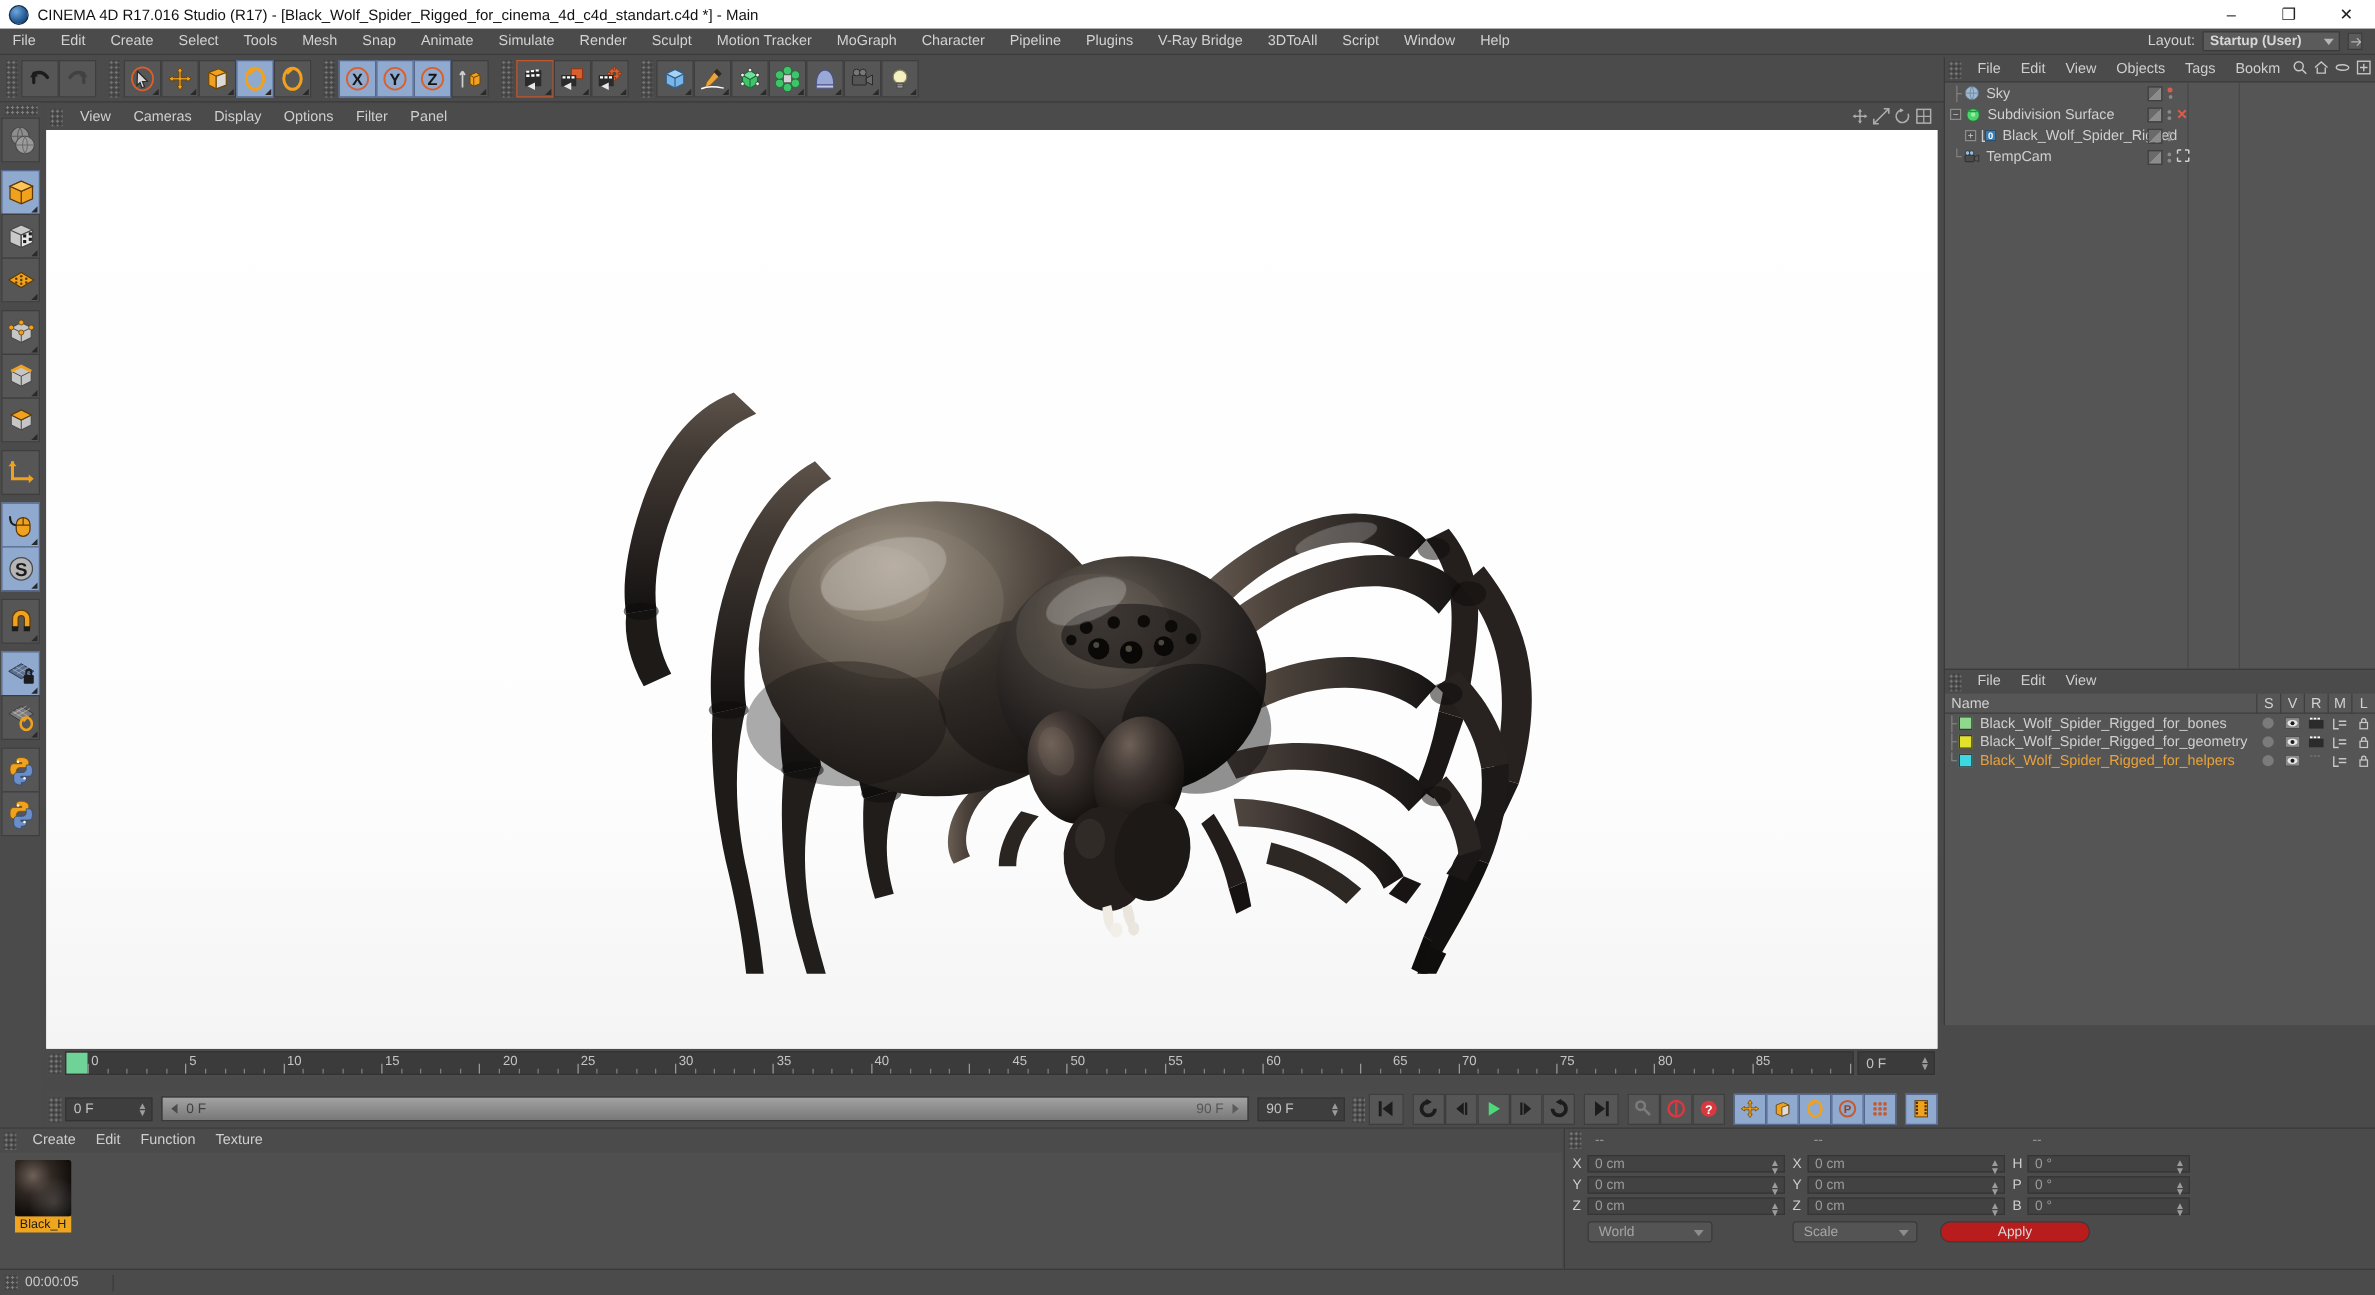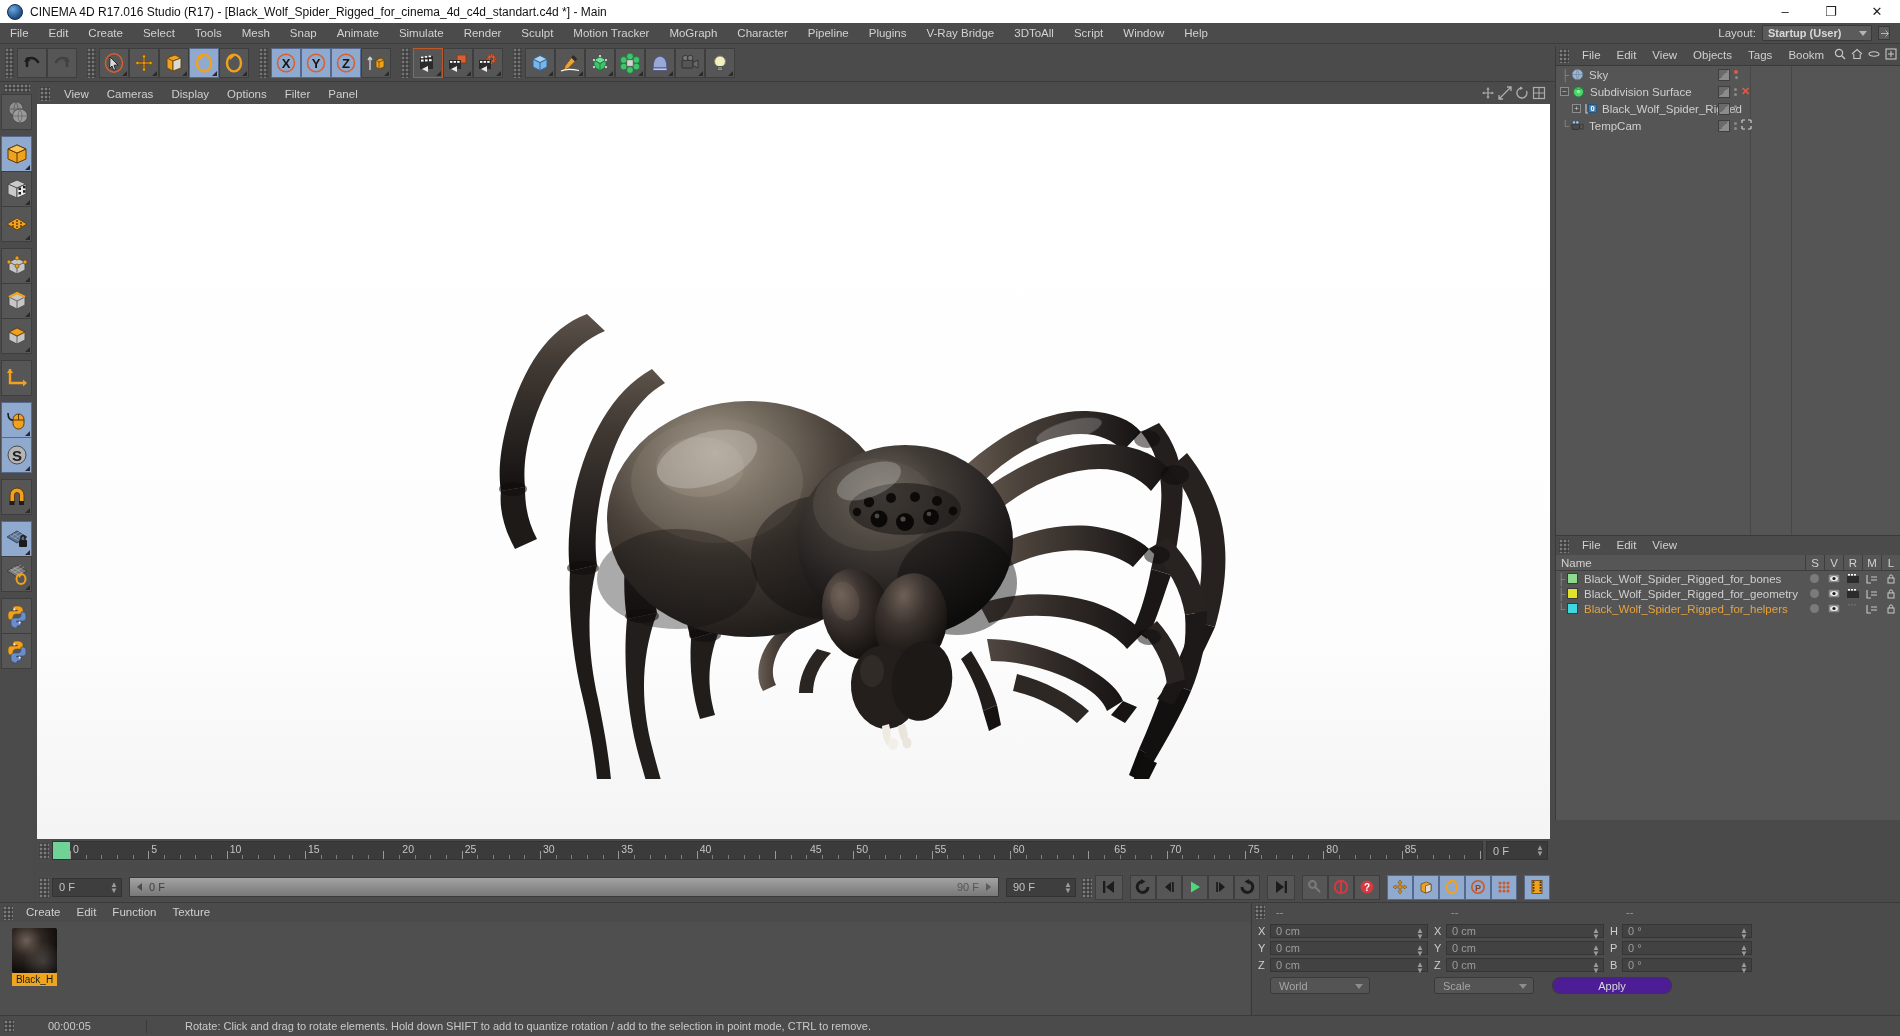--- a/index.html
+++ b/index.html
@@ -316,30 +316,30 @@
   .cm-field.w3 { width: 130px; }
   .cm-btnrow { display: flex; align-items: center; gap: 6px; padding: 4px 6px 0 6px; }
   .cm-dd {
     width: 100px; height: 17px; background: #545454; border: 1px solid #3a3a3a;
     color: #a5a5a5; font-size: 11px; display: flex; align-items: center; padding-left: 8px;
     border-radius: 3px; position: relative;
   }
   .cm-dd .carat { position: absolute; right: 6px; top: 6px;
     border-left: 4px solid transparent; border-right: 4px solid transparent; border-top: 5px solid #8d8d8d; }
   .cm-apply {
-    width: 120px; height: 17px; background: #4c1d95; border: 1px solid #3a3a3a;
+    width: 120px; height: 17px; background: #b91c1c; border: 1px solid #3a3a3a;
     color: #d8d8d8; font-size: 11px; display: flex; align-items: center; justify-content: center;
     border-radius: 8px; margin-left: 12px;
   }
 
   
   .statusbar {
     position: absolute; bottom: 0; left: 0; width: 1900px; height: 21px;
     background: #4b4b4b; border-top: 1px solid #3a3a3a;
-    display: flex; align-items: center; font-size: 11px; color: #c9c9c9; gap: 28px;
+    display: flex; align-items: center; font-size: 11px; color: #c9c9c9;
   }
   .sb-grip {
     width: 10px; height: 12px; margin: 0 6px 0 4px;
     background-image:
       radial-gradient(#7d7d7d 0.8px, transparent 0.9px),
       radial-gradient(#3c3c3c 0.8px, transparent 0.9px);
     background-size: 4px 4px, 4px 4px; background-position: 0 0, 2px 2px;
   }
   .sb-time { width: 70px; }
   .sb-div { width: 1px; height: 13px; background: #3a3a3a; margin-right: 10px; }
@@ -1574,16 +1574,15 @@
         <span class="carat"></span>
       </div>
       <div class="cm-apply">Apply</div>
     </div>
   </div>
 
   <div class="statusbar">
     <div class="sb-grip"></div>
     <span class="sb-time">00:00:05</span>
     <span class="sb-div"></span>
-    <span>Rotate: Click and drag to rotate elements. Hold down SHIFT to add to quantize rotation / add to the selection in point mode, CTRL to remove.</span>
   </div>
 
 </div>
 
 </body></html>

